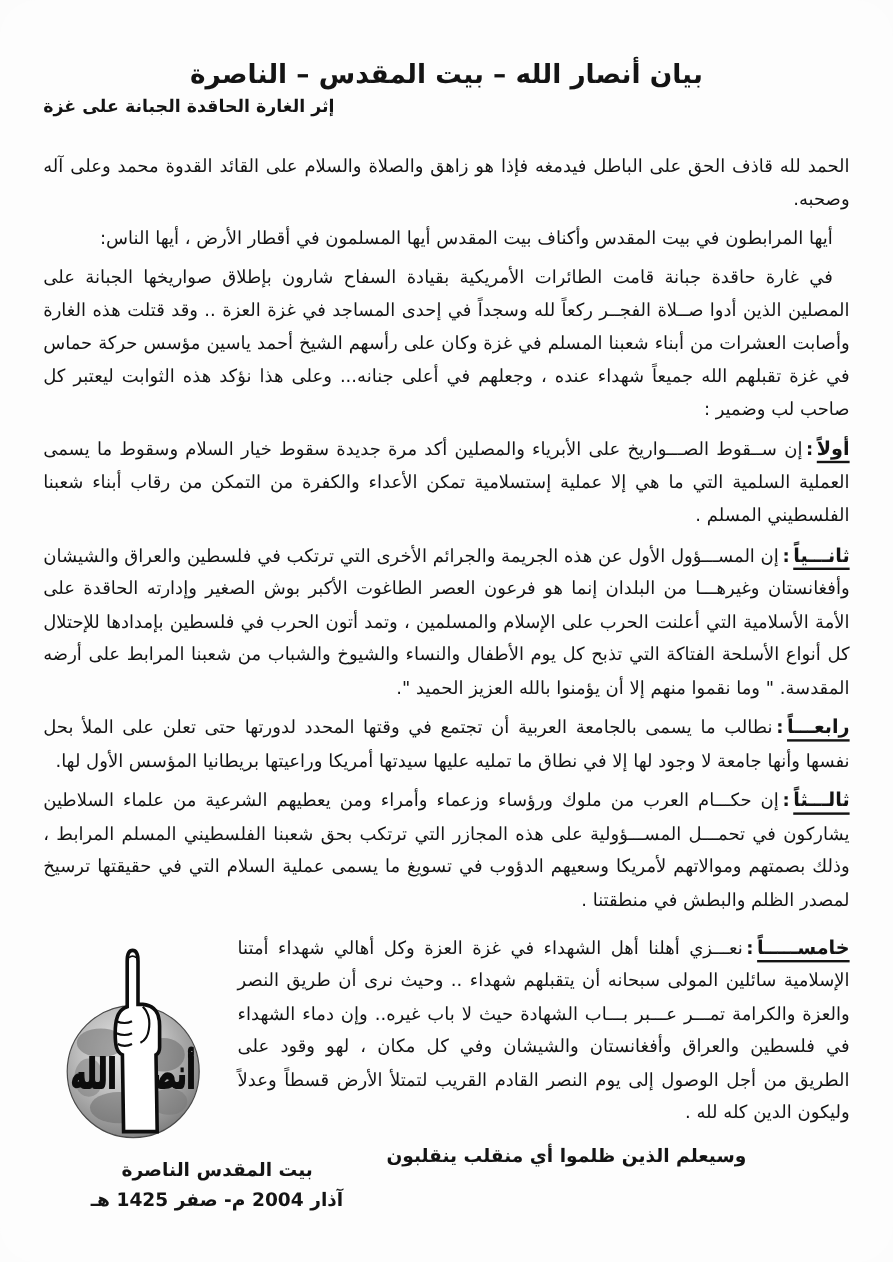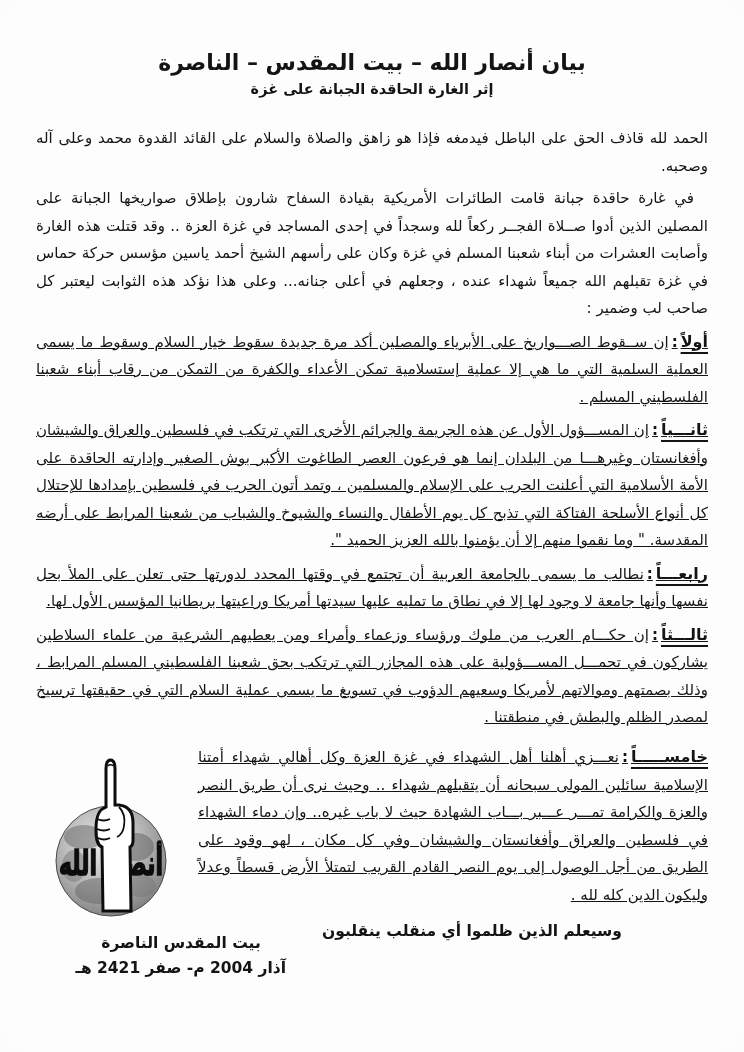--- a/index.html
+++ b/index.html
@@ -19,34 +19,34 @@
     border-radius:31px;
   }
   .title {
     text-align:center;
     font-size:22px;
     font-weight:bold;
     margin:8px 0 6px 0;
     letter-spacing:0.5px;
   }
   .subtitle {
-    text-align:center;
+    text-align:left;
     font-size:14.5px;
     font-weight:bold;
     margin:0 0 28px 0;
   }
   p.body-par {
     font-size:15px;
     line-height:27.5px;
     text-align:justify;
     text-justify:inter-word;
     margin:0 0 5px 0;
   }
   p.indent { text-indent:14px; }
-  .section { margin-top:9px;text-decoration:underline; }
+  .section { margin-top:9px; }
   .sec-label {
     font-weight:bold;
     font-size:16px;
     text-decoration:underline;
     text-underline-offset:5px;
     text-decoration-thickness:1.5px;
   }
   .sec-colon { font-weight:bold; margin:0 3px; }
   .fifth-wrap {
     display:flex;
@@ -84,20 +84,21 @@
 </style>
 </head>
 <body>
 
 <div class="page">
 
   <div class="title">بيان أنصار الله – بيت المقدس – الناصرة</div>
   <div class="subtitle">إثر الغارة الحاقدة الجبانة على غزة</div>
 
   <p class="body-par">الحمد لله قاذف الحق على الباطل فيدمغه فإذا هو زاهق والصلاة والسلام على القائد القدوة محمد وعلى آله وصحبه.</p>
+  <p class="body-par indent">أيها المرابطون في بيت المقدس وأكناف بيت المقدس أيها المسلمون في أقطار الأرض ، أيها الناس:</p>
   <p class="body-par indent">في غارة حاقدة جبانة قامت الطائرات الأمريكية بقيادة السفاح شارون بإطلاق صواريخها الجبانة على المصلين الذين أدوا صــلاة الفجــر ركعاً لله وسجداً في إحدى المساجد في غزة العزة .. وقد قتلت هذه الغارة وأصابت العشرات من أبناء شعبنا المسلم في غزة وكان على رأسهم الشيخ أحمد ياسين مؤسس حركة حماس في غزة تقبلهم الله جميعاً شهداء عنده ، وجعلهم في أعلى جنانه... وعلى هذا نؤكد هذه الثوابت ليعتبر كل صاحب لب وضمير :</p>
 
   <p class="body-par section">
     <span class="sec-label">أولاً</span><span class="sec-colon">:</span><span>إن ســقوط الصـــواريخ على الأبرياء والمصلين أكد مرة جديدة سقوط خيار السلام وسقوط ما يسمى العملية السلمية التي ما هي إلا عملية إستسلامية تمكن الأعداء والكفرة من التمكن من رقاب أبناء شعبنا الفلسطيني المسلم .</span>
   </p>
 
   <p class="body-par section">
     <span class="sec-label">ثانـــياً</span><span class="sec-colon">:</span><span>إن المســـؤول الأول عن هذه الجريمة والجرائم الأخرى التي ترتكب في فلسطين والعراق والشيشان وأفغانستان وغيرهـــا من البلدان إنما هو فرعون العصر الطاغوت الأكبر بوش الصغير وإدارته الحاقدة على الأمة الأسلامية التي أعلنت الحرب على الإسلام والمسلمين ، وتمد أتون الحرب في فلسطين بإمدادها للإحتلال كل أنواع الأسلحة الفتاكة التي تذبح كل يوم الأطفال والنساء والشيوخ والشباب من شعبنا المرابط على أرضه المقدسة.  " وما نقموا منهم إلا أن يؤمنوا بالله العزيز الحميد ".</span>
   </p>
 
@@ -140,17 +141,17 @@
         <path d="M75,56 Q82,63 80,75 Q79,83 73,86" fill="none" stroke="#0d0d0d" stroke-width="1.8"></path>
         <path d="M63.5,15 Q66.5,12.5 69.5,15" fill="none" stroke="#0d0d0d" stroke-width="1.4"></path>
       </svg>
     </div>
   </div>
 
   <div class="footer">
     <div class="footer-quote">وسيعلم الذين ظلموا أي منقلب ينقلبون</div>
     <div class="signature">
       <div class="sig-place">بيت المقدس الناصرة</div>
-      <div class="sig-date">آذار 2004 م- صفر 2421 هـ</div>
+      <div class="sig-date">آذار 2004 م- صفر 1425 هـ</div>
     </div>
   </div>
 
 </div>
 
 </body></html>

